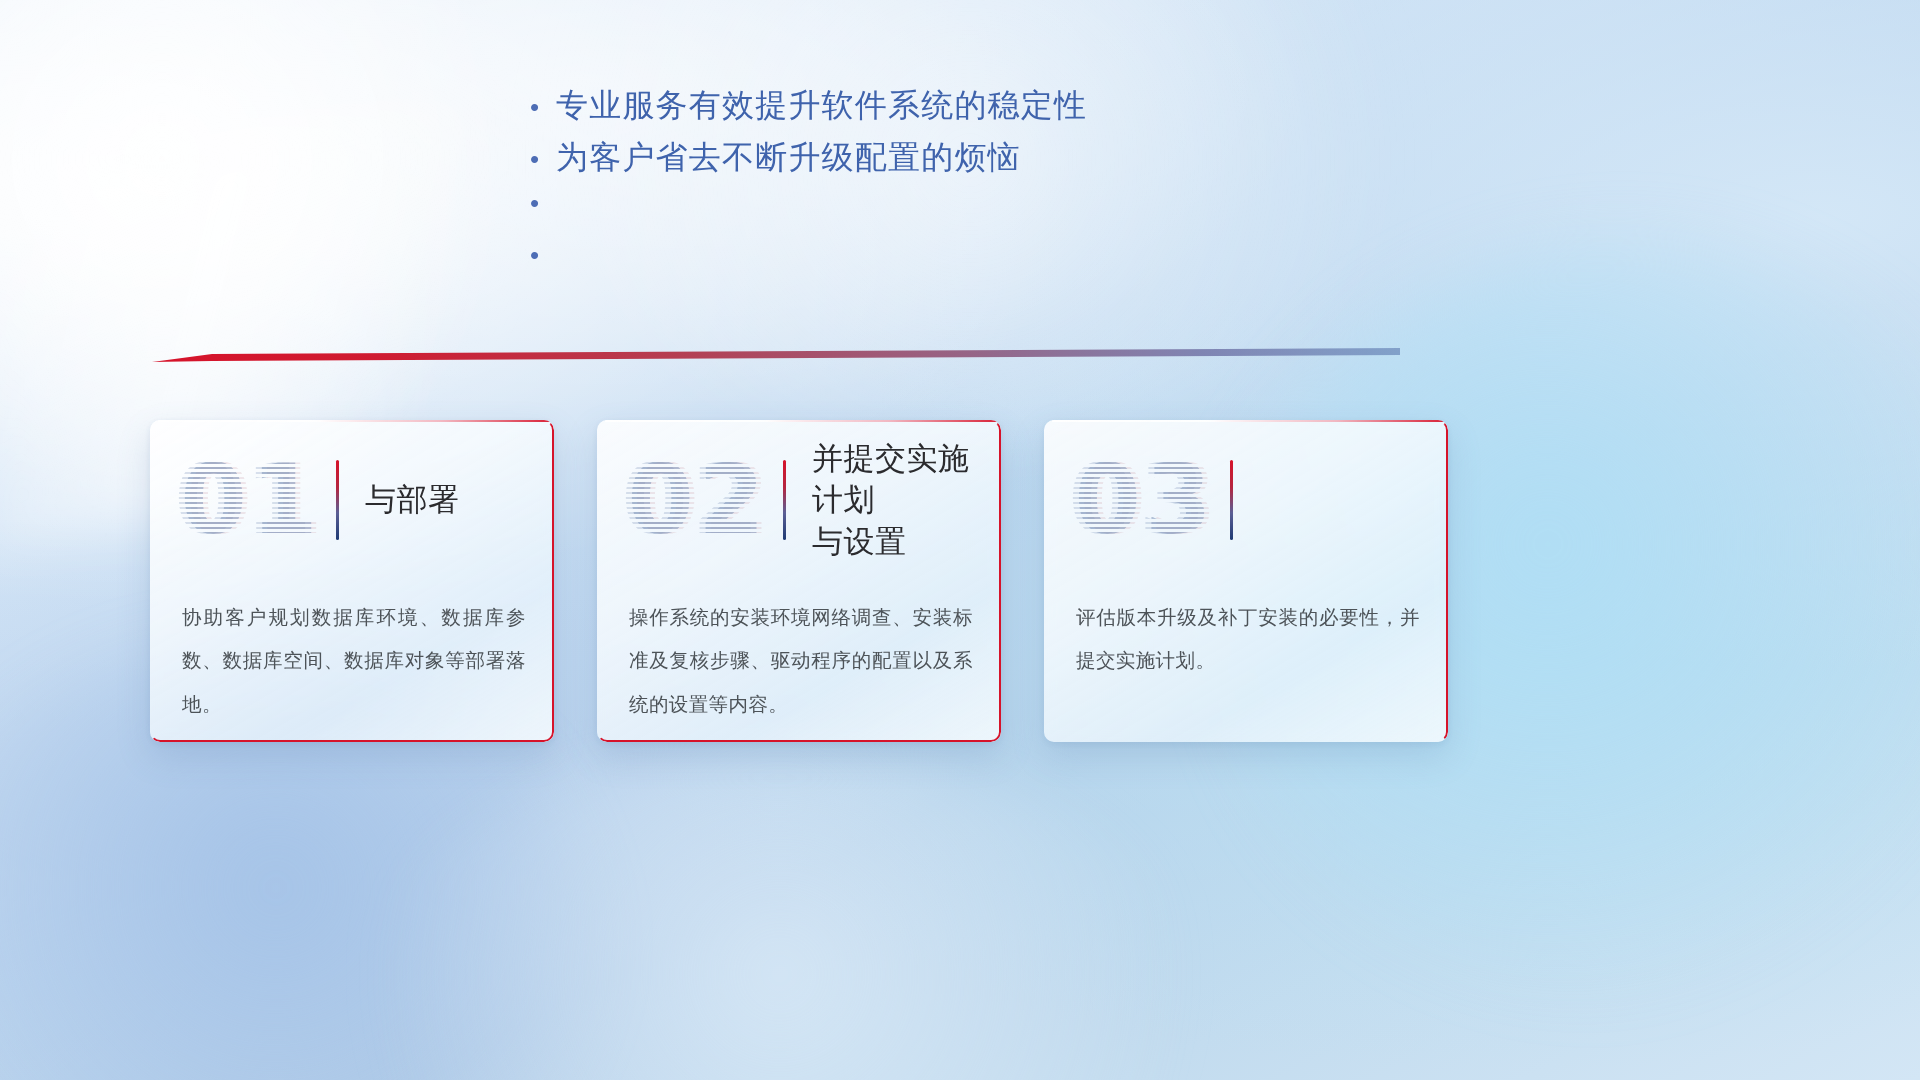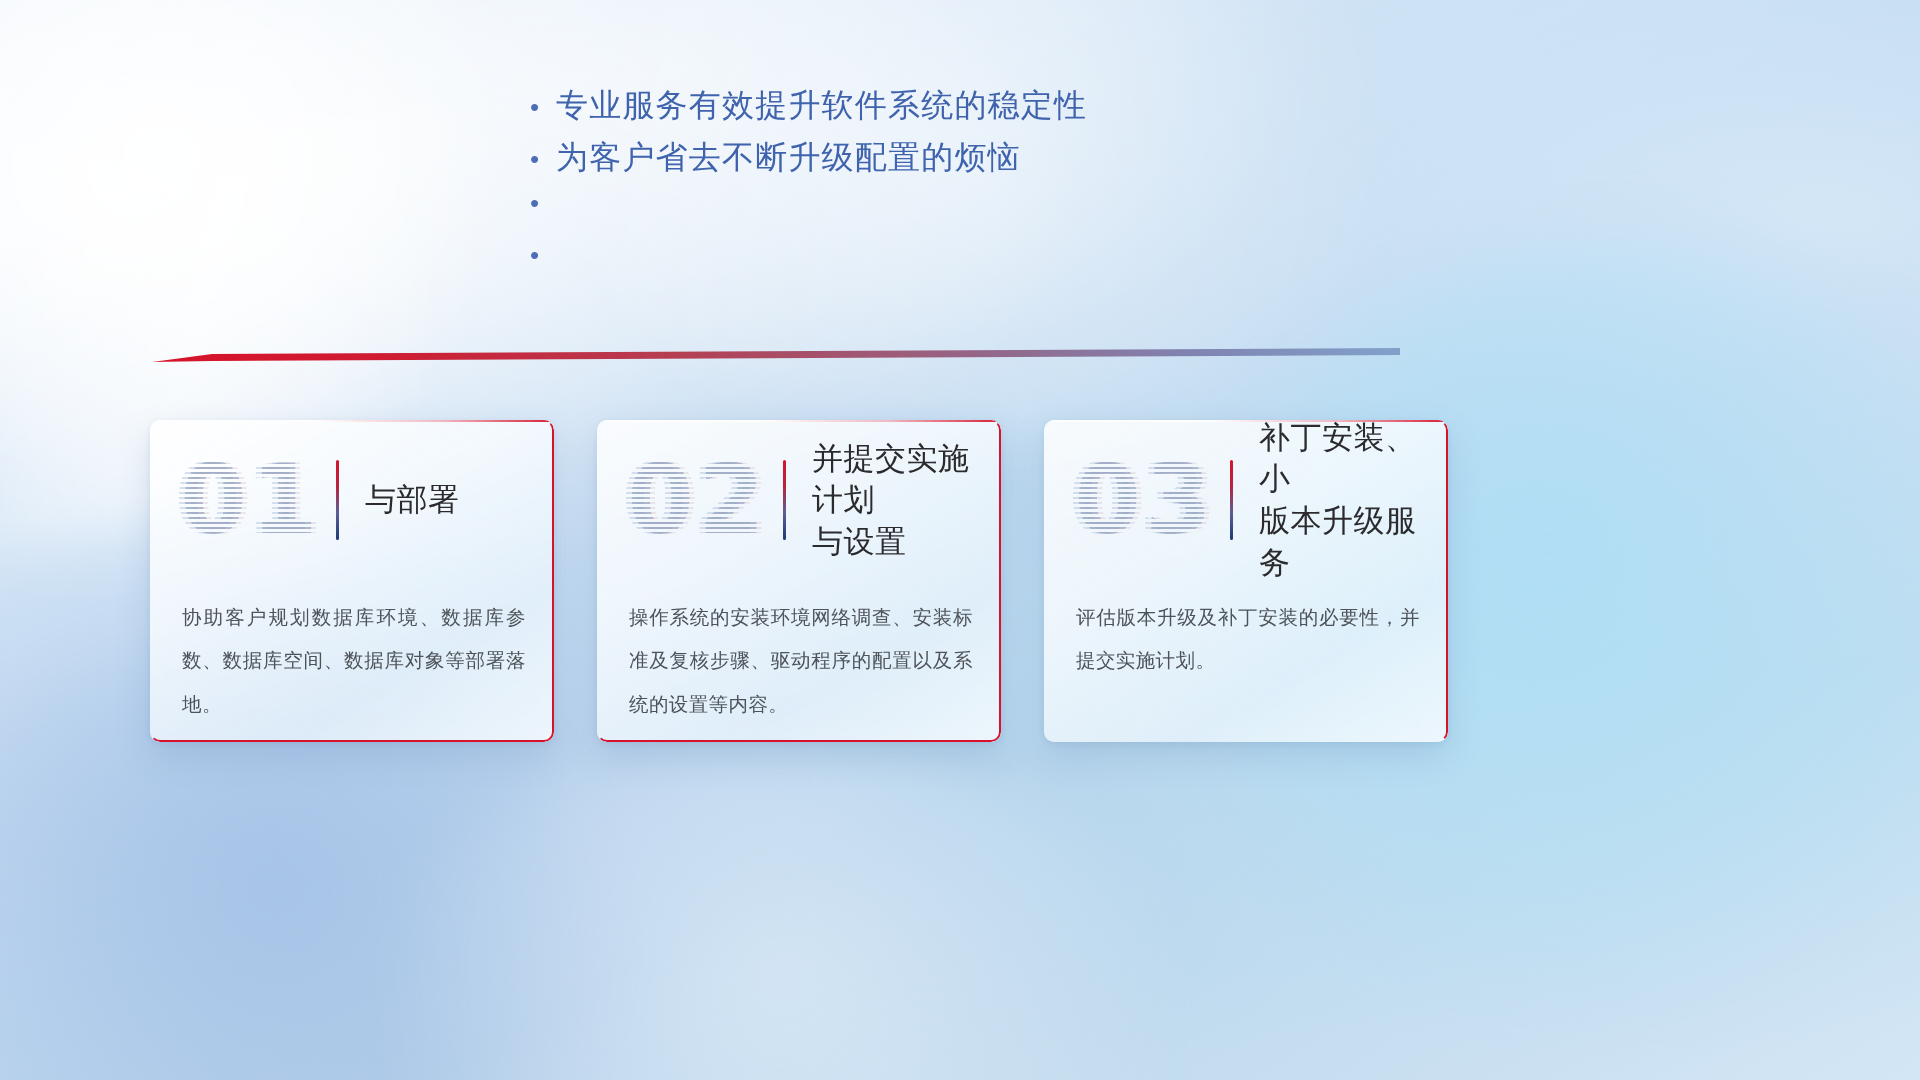--- a/index.html
+++ b/index.html
@@ -340,22 +340,18 @@
     <div class="card no-bottom-accent">
       <div class="top-hairline"></div>
       <div class="accent-frame"></div>
       <div class="card-head">
         <div class="card-number">
           <span class="card-number-glyph shadow1">03</span>
           <span class="card-number-glyph shadow2">03</span>
           <span class="card-number-glyph main">03</span>
         </div>
         <div class="card-divider-bar"></div>
-        <div class="card-title">
-          <div>补丁安装、小</div>
-          <div>版本升级服务</div>
-        </div>
       </div>
       <div class="card-body">评估版本升级及补丁安装的必要性，并提交实施计划。</div>
     </div>
 
   </div>
 </div>
 
 </body></html>

